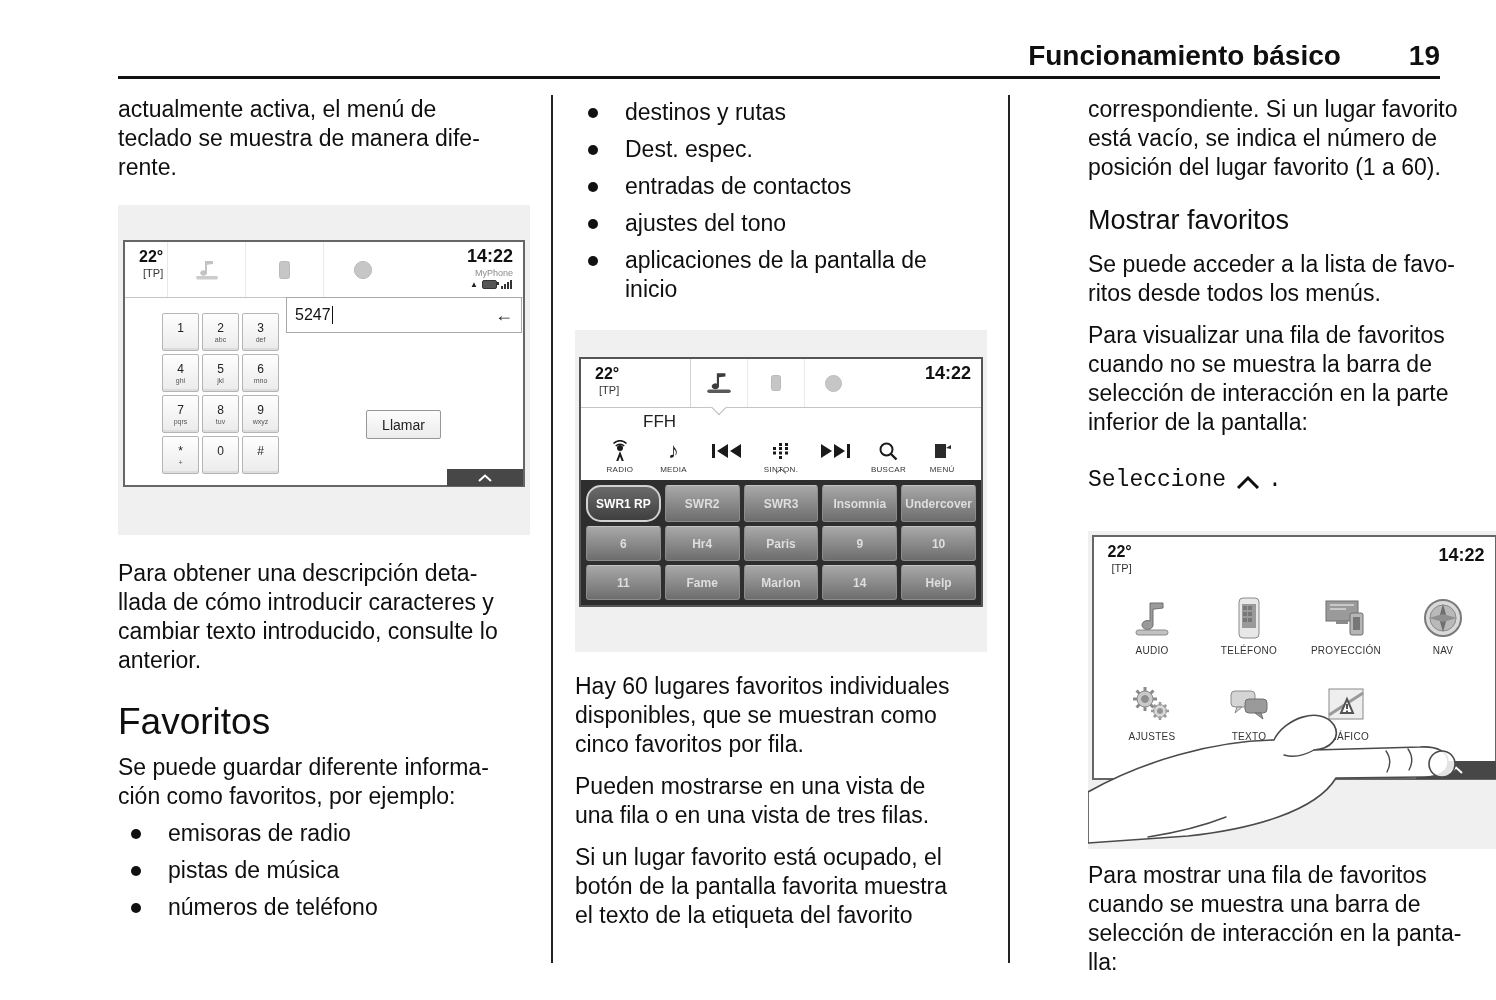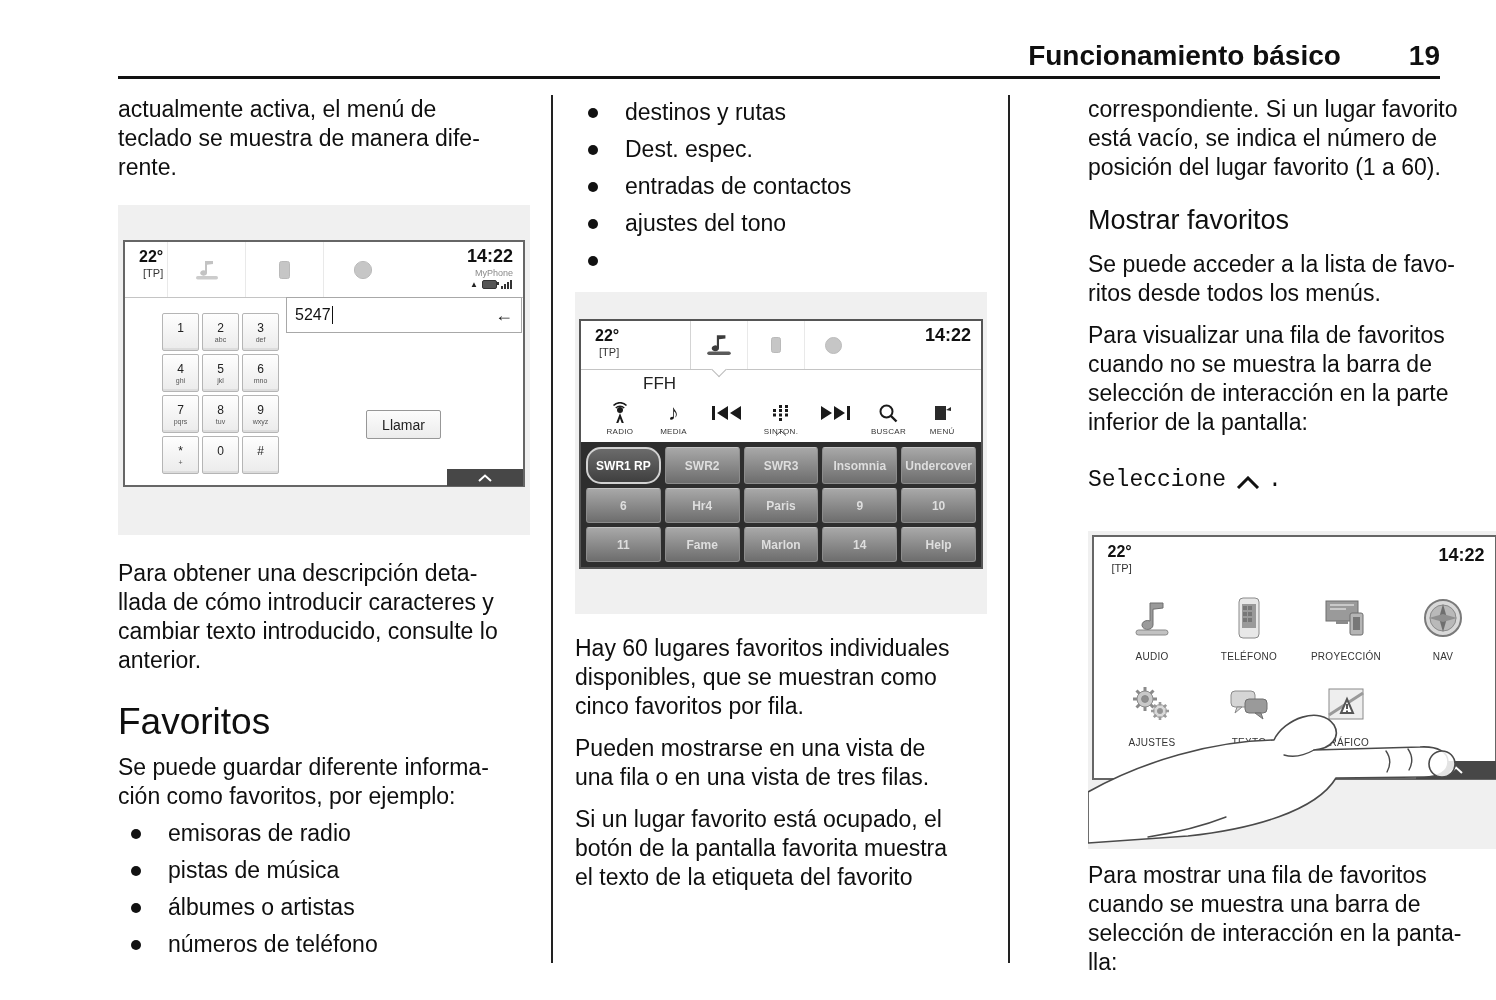--- a/index.html
+++ b/index.html
@@ -66,21 +66,21 @@
   .favgrid{position:absolute;left:0;bottom:0;width:100%;height:125px;background:#2e2e2e;box-sizing:border-box;padding:5px;display:grid;grid-template-columns:repeat(5,1fr);gap:4px;}
   .fav{border:1px solid #8c8c8c;border-top-color:#c2c2c2;border-radius:3px;background:linear-gradient(#a8a8a8,#6d6d6d);color:#dedede;font-size:12px;font-weight:700;display:flex;align-items:center;justify-content:center;overflow:hidden;white-space:nowrap;}
   .fav.sel{border:2px solid #d2d2d2;border-radius:15px;background:linear-gradient(#6b6b6b,#3f3f3f);color:#fff;}
   
   .fig3{height:318px;margin-top:36px;}
   .fig3 .screen{width:405px;height:245px;margin:0 auto;position:relative;top:4px;}
   .fig3 .sbar{height:50px;border-bottom:none;}
   .appgrid{position:absolute;left:10px;top:56px;display:grid;grid-template-columns:repeat(4,97px);grid-auto-rows:86px;}
   .app{text-align:center;}
   .app-icon{height:46px;display:flex;align-items:flex-end;justify-content:center;}
-  .app-label{font-size:10px;color:#333;margin-top:12px;letter-spacing:.3px;}
+  .app-label{font-size:10px;color:#333;margin-top:6px;letter-spacing:.3px;}
   .fig3 .chevbtn{left:322px;top:224px;width:80px;height:18px;z-index:1;}
   .hand{position:absolute;left:0;top:158px;z-index:5;}
 </style>
 </head>
 <body>
 
 <div class="hdr">
   <span class="title">Funcionamiento básico</span>
   <span class="pageno">19</span>
 </div>
@@ -206,24 +206,20 @@
   <div class="brow">
       <span class="bdot"></span>
       <span class="btxt">emisoras de radio</span>
     </div>
   <div class="brow">
       <span class="bdot"></span>
       <span class="btxt">pistas de música</span>
     </div>
   <div class="brow">
       <span class="bdot"></span>
-      <span class="btxt">álbumes o artistas</span>
-    </div>
-  <div class="brow">
-      <span class="bdot"></span>
       <span class="btxt">números de teléfono</span>
     </div>
 </section>
 
 <section class="col" style="left:575px;">
   <div class="brow" style="margin-top:10px;">
       <span class="bdot"></span>
       <span class="btxt">destinos y rutas</span>
     </div>
   <div class="brow">
@@ -233,20 +229,22 @@
   <div class="brow">
       <span class="bdot"></span>
       <span class="btxt">entradas de contactos</span>
     </div>
   <div class="brow">
       <span class="bdot"></span>
       <span class="btxt">ajustes del tono</span>
     </div>
   <div class="brow">
       <span class="bdot"></span>
+      <span class="btxt">aplicaciones de la pantalla de
+inicio</span>
     </div>
 
   <div class="figure fig2">
     <div class="screen">
       <div class="sbar">
         <div class="sb-left">
           <span class="temp">22°</span>
           <span class="tp">[TP]</span>
         </div>
         <div class="sb-fill"></div>

